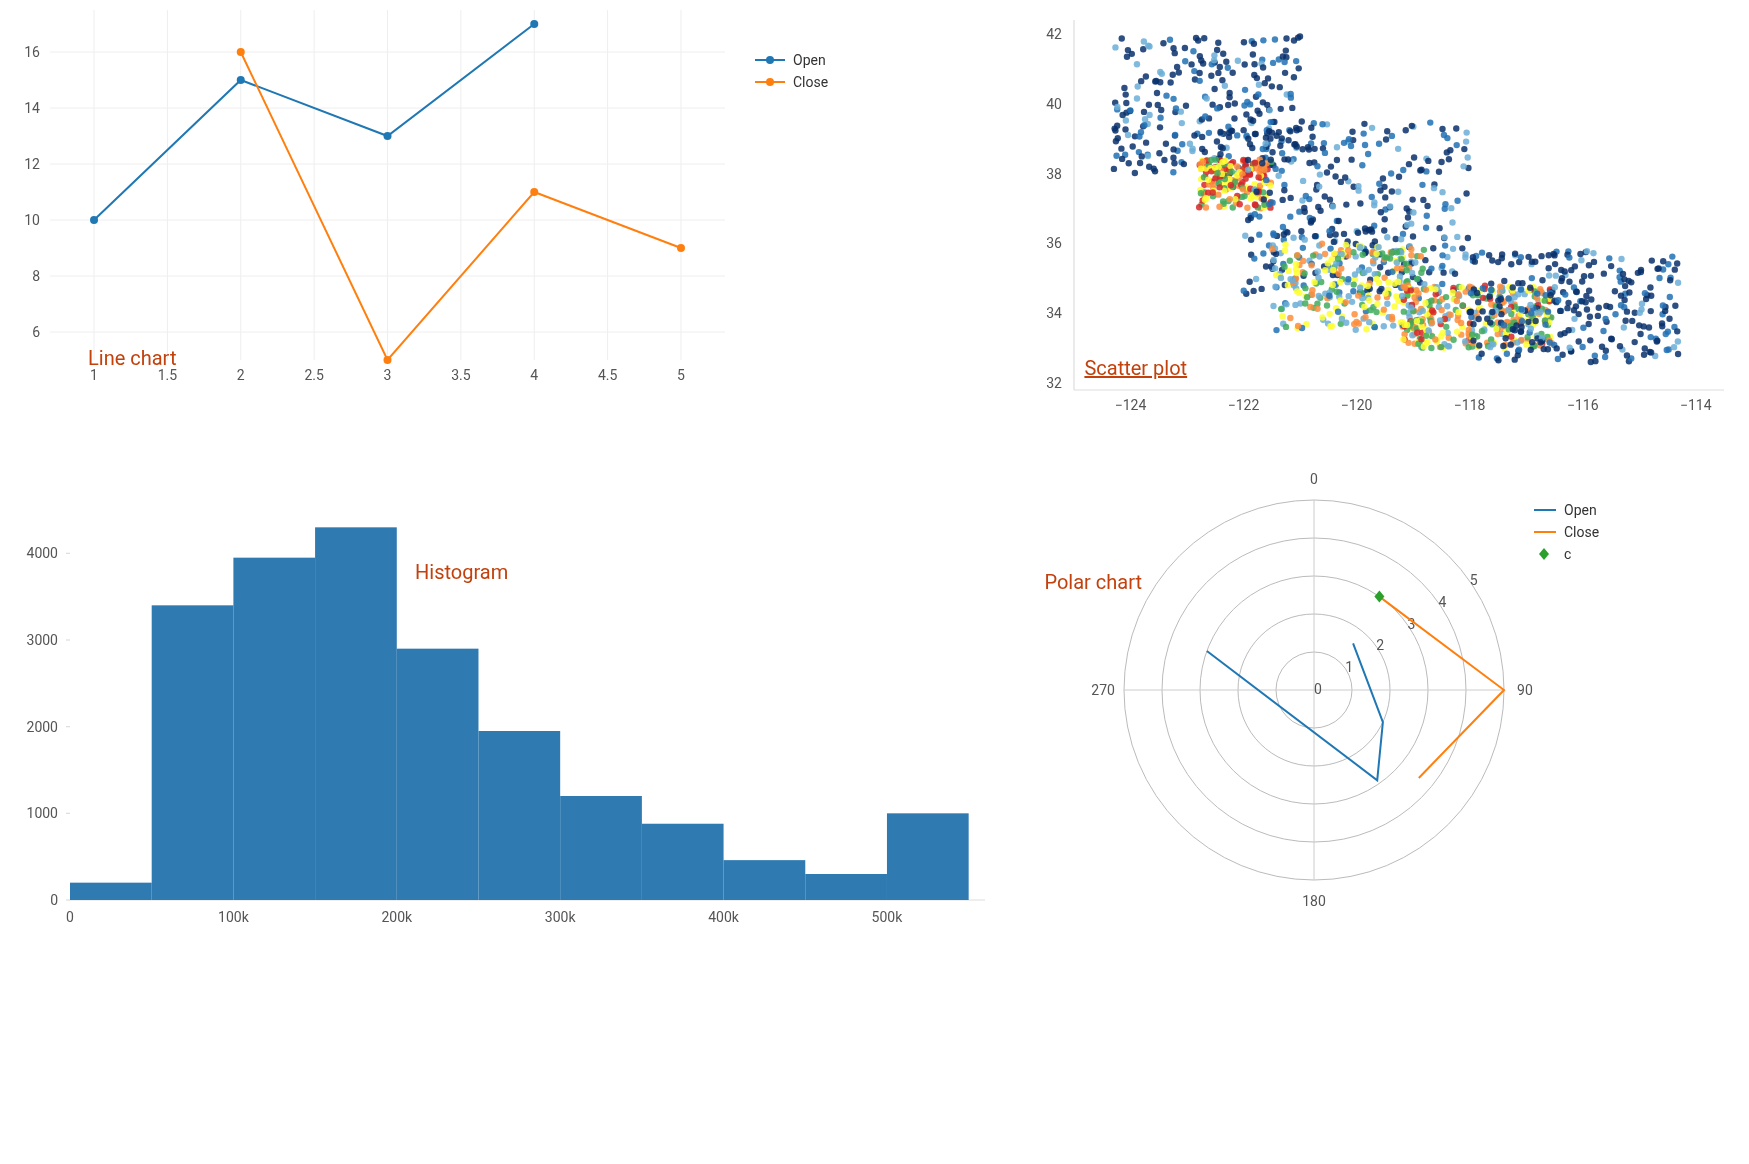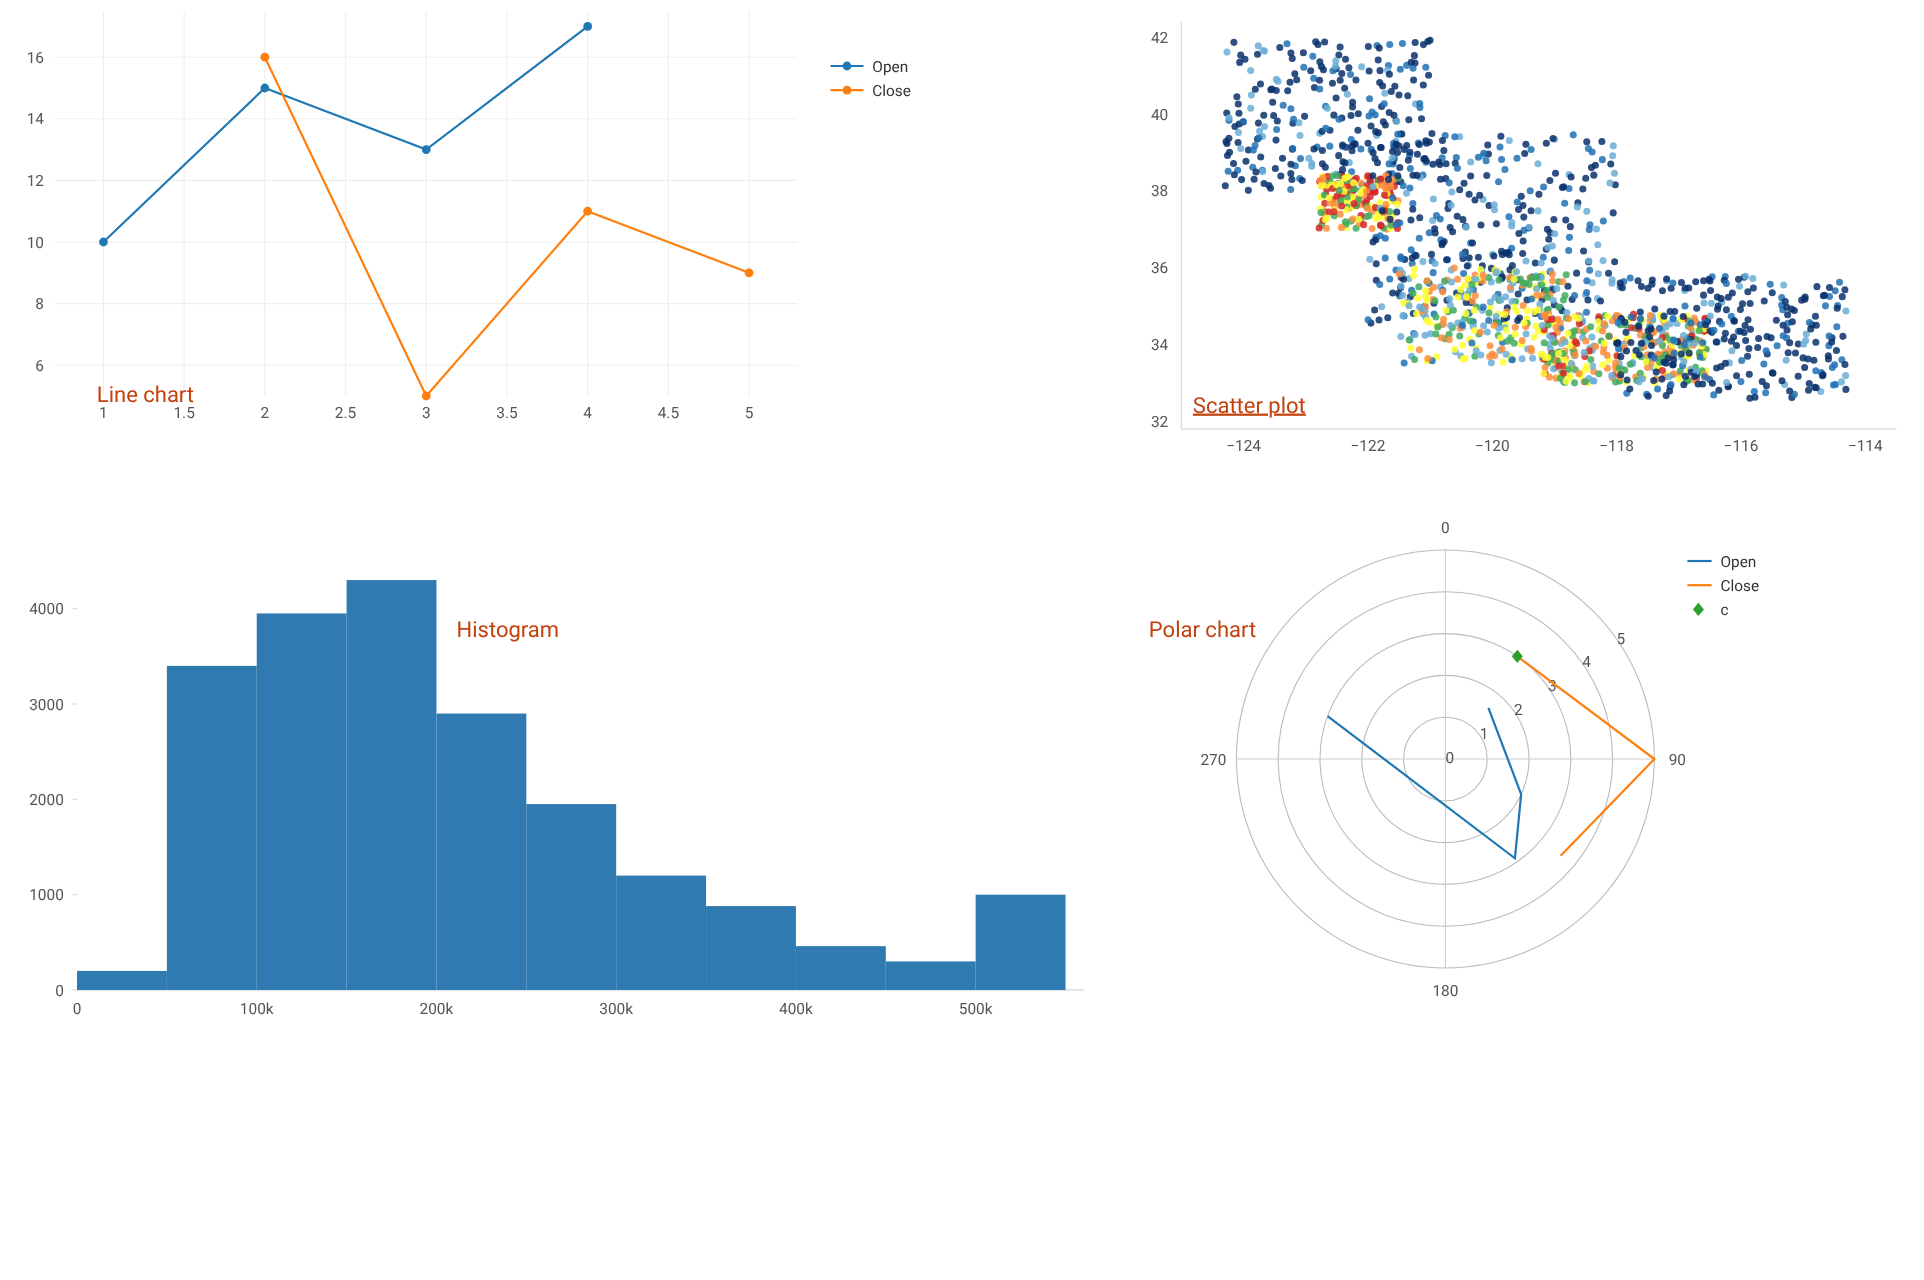--- a/index.html
+++ b/index.html
@@ -1770,15 +1770,15 @@
         <path d="M192.87504123040645 221.00970366087378 L363.2081232858853 350.2705552806469 L368.8793918147854 292.11898789229315 L339.0814866689416 213.42449785836612 " fill="none" stroke="#1f77b4" stroke-width="2"></path>
         <path d="M365.38771374401927 166.61666695105492 L490 260 L404.7948798186762 347.93334500511855 " fill="none" stroke="#ff7f0e" stroke-width="2"></path>
         <path d="M 365.38771374401927 160.61666695105492 L 370.38771374401927 166.61666695105492 L 365.38771374401927 172.61666695105492 L 360.38771374401927 166.61666695105492 Z" fill="#2ca02c"></path>
         <line x1="520" x2="542" y1="80" y2="80" stroke="#1f77b4" stroke-width="2"></line>
         <text x="550" y="85" class="legend-text" text-anchor="start">Open</text>
         <line x1="520" x2="542" y1="102" y2="102" stroke="#ff7f0e" stroke-width="2"></line>
         <text x="550" y="107" class="legend-text" text-anchor="start">Close</text>
         <path d="M 530 118 L 535 124 L 530 130 L 525 124 Z" fill="#2ca02c"></path>
         <text x="550" y="129" class="legend-text" text-anchor="start">c</text>
       </svg>
-    <div class="annot" style="left:30px; top:130px;">Polar chart</div>
+    <div class="annot" style="left:30px; top:140px;">Polar chart</div>
   </div>
 </div>
 
 </body></html>

